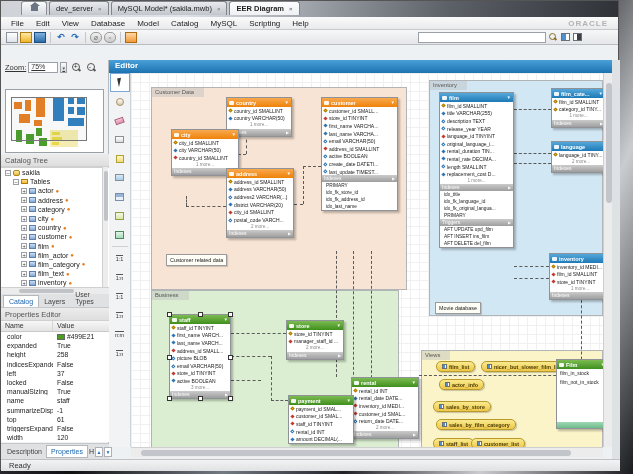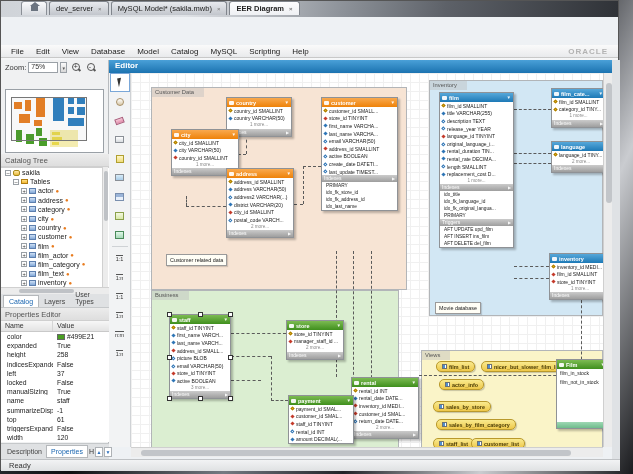--- a/index.html
+++ b/index.html
@@ -24,21 +24,21 @@
   .hometab { width:26px; height:14px; background:linear-gradient(#fafbfc,#d7dadf); border:1px solid #8a8f96; border-bottom:none;
     border-radius:3px 3px 0 0; display:flex; align-items:center; justify-content:center; }
   .house { width:7px; height:5px; background:#6b7480; position:relative; }
   .house:before { content:""; position:absolute; left:-1px; top:-4px; border-left:5px solid transparent; border-right:5px solid transparent; border-bottom:4px solid #6b7480; }
   .dtab { height:14px; margin-left:2px; padding:0 6px; display:flex; align-items:center; gap:5px;
     background:linear-gradient(#e8eaee,#c2c6cc); border:1px solid #80858c; border-bottom:none; border-radius:3px 3px 0 0;
     font-size:7.5px; color:#222; white-space:nowrap; }
   .dtab.active { background:linear-gradient(#fdfdfe,#eef0f3); font-weight:bold; }
   .tclose { font-size:6px; color:#777; }
 
-  #menubar { height:13px; background:linear-gradient(#fafafa,#e9eaec); border-bottom:1px solid #c8c8c8; display:flex; align-items:center; padding-left:4px; position:relative;margin-top:28px; }
+  #menubar { height:13px; background:linear-gradient(#fafafa,#e9eaec); border-bottom:1px solid #c8c8c8; display:flex; align-items:center; padding-left:4px; position:relative; }
   .mitem { font-size:8px; color:#222; padding:0 6px; }
   #brand { position:absolute; right:10px; font-size:8px; color:#b3b3b3; font-weight:bold; letter-spacing:1px; }
 
   #toolbar { height:15px; background:linear-gradient(#f6f7f8,#e4e6e9); border-bottom:1px solid #b9bcc0; display:flex; align-items:center; padding-left:4px; position:relative; }
   .tbi { width:12px; height:11px; margin:0 1px; position:relative; }
   .tbsep { width:1px; height:11px; background:#c4c6c9; margin:0 3px; }
   .i-page { background:linear-gradient(#fff,#dfe3e8); border:1px solid #8b949e; }
   .i-folder { background:linear-gradient(#ffe9a8,#f0b429); border:1px solid #b07d12; }
   .i-save { background:linear-gradient(#7fb2e0,#2c6ca8); border:1px solid #1c4d7e; }
   .i-arrow { font-size:9px; line-height:11px; color:#2c6fbb; text-align:center; font-weight:bold; }
@@ -52,21 +52,21 @@
   .ptog { width:9px; height:8px; border:1px solid #6a7076; background:#fff; }
   .ptog.l { box-shadow:inset 4px 0 0 #4d8fd0; }
   .ptog.r { box-shadow:inset -4px 0 0 #3c4046; }
 
   
   #main { position:absolute; top:59px; left:0; width:619px; height:399px; }
 
   
   #sidebar { position:absolute; left:0; top:0; width:108px; height:399px; background:#f0f1f2; border-right:1px solid #b8bbbe; }
   .shead { height:13px; background:linear-gradient(#ececec,#dedede); border-bottom:1px solid #cfcfcf; font-size:7.5px; color:#555; padding:2px 0 0 4px; }
-  #zoomrow { height:15px; display:flex; align-items:center; padding-left:4px; gap:2px; font-size:7.5px; color:#333; }
+  #zoomrow { height:15px; display:flex; align-items:center; padding-left:4px; gap:2px; font-size:7.5px; color:#333;text-decoration:underline; }
   #zoom-select { width:30px; height:11px; border:1px solid #9aa0a6; background:#fff; font-size:7px; padding-left:2px; position:relative; }
   .zdrop { width:7px; height:11px; border:1px solid #9aa0a6; background:linear-gradient(#fafafa,#d8d8d8); font-size:5px; line-height:10px; text-align:center; color:#555; }
   .magbtn { width:11px; height:11px; position:relative; margin-left:2px; }
   .magbtn:before { content:""; position:absolute; left:1px; top:1px; width:6px; height:6px; border:1.5px solid #555; border-radius:50%; }
   .magbtn:after { content:""; position:absolute; left:7px; top:7px; width:3px; height:1.5px; background:#555; transform:rotate(45deg); }
   .magbtn span { position:absolute; left:2.5px; top:0.5px; font-size:7px; color:#333; }
   #minimap { position:absolute; left:4px; top:29px; width:99px; height:64px; background:#fff; border:1px solid #9aa0a6; }
   .mmblk { position:absolute; }
   #mmview { position:absolute; border:1px solid #777; background:rgba(120,120,120,0.05); }
 

